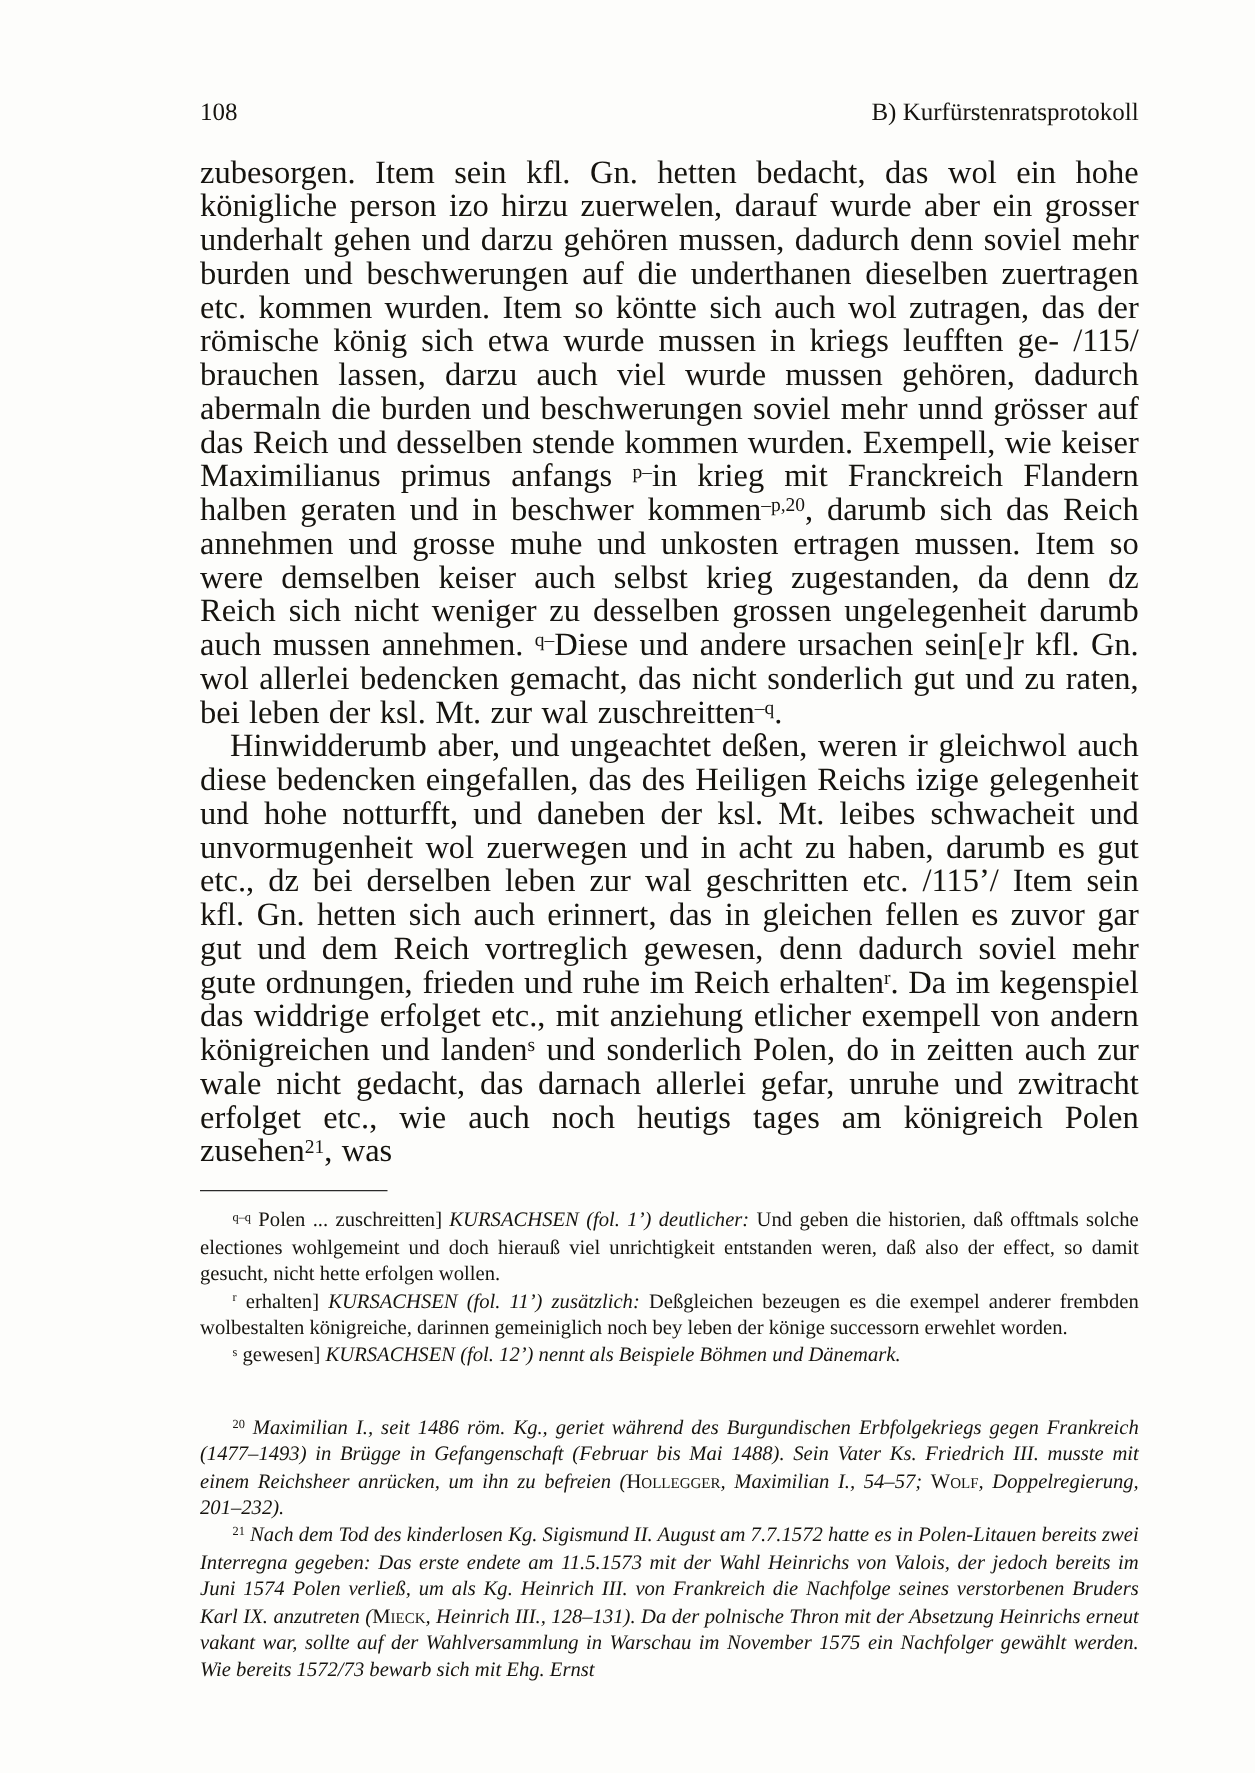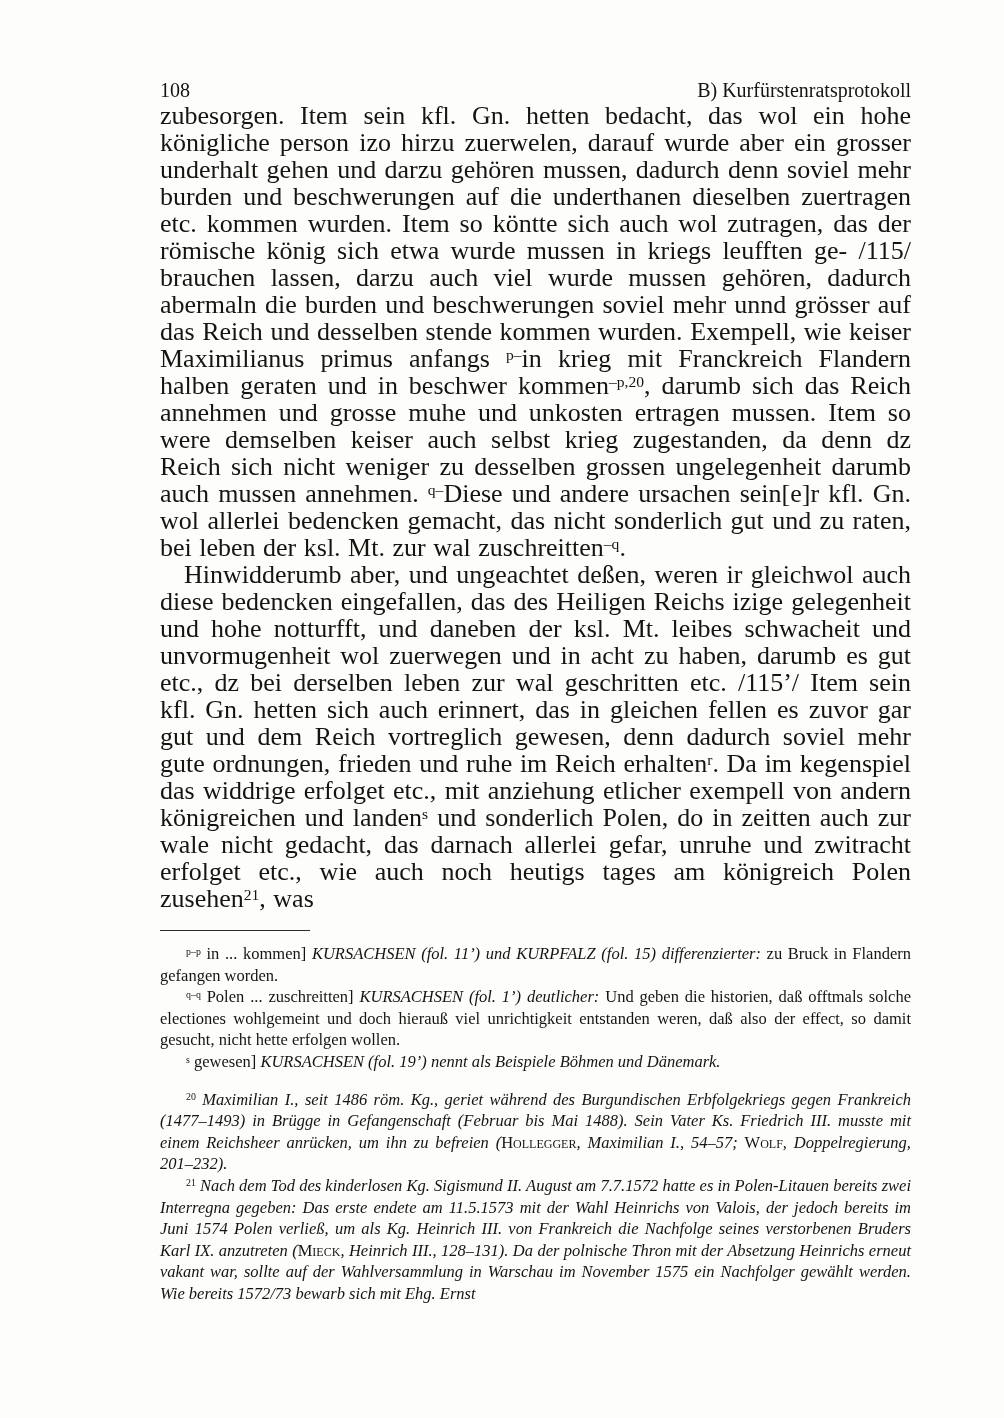--- a/index.html
+++ b/index.html
@@ -15,20 +15,21 @@
   .page {
     position: absolute;
     left: 160px;
     top: 78px;
     width: 751px;
   }
   .header {
     position: relative;
     font-size: 20px;
     line-height: 24px;
+    margin-bottom: 22px;
   }
   .page-num { position: absolute; left: 0; top: 0; }
   .running-head { display: block; text-align: right; }
   .main p {
     margin: 0;
     font-size: 26px;
     line-height: 27px;
     text-align: justify;
     word-spacing: 1px;
   }
@@ -45,21 +46,21 @@
     border-top: 1.3px solid #2a2a2a;
     margin: 18px 0 12px 0;
   }
   .apparatus p, .footnotes p {
     margin: 0;
     font-size: 16.5px;
     line-height: 21.6px;
     text-align: justify;
     text-indent: 26px;
   }
-  .footnotes { margin-top: 16px; }
+  .footnotes { margin-top: 36px; }
   .i { font-style: italic; }
   .sc { font-variant: small-caps; font-style: normal; }
 </style>
 </head>
 <body>
 
 <div class="page">
 
   <div class="header">
     <span class="page-num">108</span>
@@ -67,23 +68,23 @@
   </div>
 
   <div class="main">
       <p class="para"><span>zubesorgen. Item sein kfl. Gn. hetten bedacht, das wol ein hohe königliche person izo hirzu zuerwelen, darauf wurde aber ein grosser underhalt gehen und darzu gehören mussen, dadurch denn soviel mehr burden und beschwerungen auf die underthanen dieselben zuertragen etc. kommen wurden. Item so köntte sich auch wol zutragen, das der römische könig sich etwa wurde mussen in kriegs leufften ge- /115/ brauchen lassen, darzu auch viel wurde mussen gehören, dadurch abermaln die burden und beschwerungen soviel mehr unnd grösser auf das Reich und desselben stende kommen wurden. Exempell, wie keiser Maximilianus primus anfangs </span><sup>p–</sup><span>in krieg mit Franckreich Flandern halben geraten und in beschwer kommen</span><sup>–p,20</sup><span>, darumb sich das Reich annehmen und grosse muhe und unkosten ertragen mussen. Item so were demselben keiser auch selbst krieg zugestanden, da denn dz Reich sich nicht weniger zu desselben grossen ungelegenheit darumb auch mussen annehmen. </span><sup>q–</sup><span>Diese und andere ursachen sein[e]r kfl. Gn. wol allerlei bedencken gemacht, das nicht sonderlich gut und zu raten, bei leben der ksl. Mt. zur wal zuschreitten</span><sup>–q</sup><span>.</span></p>
       <p class="para indent"><span>Hinwidderumb aber, und ungeachtet deßen, weren ir gleichwol auch diese bedencken eingefallen, das des Heiligen Reichs izige gelegenheit und hohe notturfft, und daneben der ksl. Mt. leibes schwacheit und unvormugenheit wol zuerwegen und in acht zu haben, darumb es gut etc., dz bei derselben leben zur wal geschritten etc. /115’/ Item sein kfl. Gn. hetten sich auch erinnert, das in gleichen fellen es zuvor gar gut und dem Reich vortreglich gewesen, denn dadurch soviel mehr gute ordnungen, frieden und ruhe im Reich erhalten</span><sup>r</sup><span>. Da im kegenspiel das widdrige erfolget etc., mit anziehung etlicher exempell von andern königreichen und landen</span><sup>s</sup><span> und sonderlich Polen, do in zeitten auch zur wale nicht gedacht, das darnach allerlei gefar, unruhe und zwitracht erfolget etc., wie auch noch heutigs tages am königreich Polen zusehen</span><sup>21</sup><span>, was</span></p>
     </div>
 
   <div class="fnrule"></div>
 
   <div class="apparatus">
-      <p class="app-entry"><sup>p–p</sup><span> in ... kommen] </span><span class="i">KURSACHSEN (fol. 11’) und KURPFALZ (fol. 15) differenzierter:</span><span> zu Bruck in Flandern gefangen worden.</span></p>
       <p class="app-entry"><sup>q–q</sup><span> Polen ... zuschreitten] </span><span class="i">KURSACHSEN (fol. 1’) deutlicher:</span><span> Und geben die historien, daß offtmals solche electiones wohlgemeint und doch hierauß viel unrichtigkeit entstanden weren, daß also der effect, so damit gesucht, nicht hette erfolgen wollen.</span></p>
-      <p class="app-entry"><sup>s</sup><span> gewesen] </span><span class="i">KURSACHSEN (fol. 19’) nennt als Beispiele Böhmen und Dänemark.</span></p>
+      <p class="app-entry"><sup>r</sup><span> erhalten] </span><span class="i">KURSACHSEN (fol. 11’) zusätzlich:</span><span> Deßgleichen bezeugen es die exempel anderer frembden wolbestalten königreiche, darinnen gemeiniglich noch bey leben der könige successorn erwehlet worden.</span></p>
+      <p class="app-entry"><sup>s</sup><span> gewesen] </span><span class="i">KURSACHSEN (fol. 12’) nennt als Beispiele Böhmen und Dänemark.</span></p>
     </div>
 
   <div class="footnotes">
       <p class="footnote"><sup>20</sup><span class="i"> Maximilian I., seit 1486 röm. Kg., geriet während des Burgundischen Erbfolgekriegs gegen Frankreich (1477–1493) in Brügge in Gefangenschaft (Februar bis Mai 1488). Sein Vater Ks. Friedrich III. musste mit einem Reichsheer anrücken, um ihn zu befreien (</span><span class="sc">Hollegger</span><span class="i">, Maximilian I., 54–57; </span><span class="sc">Wolf</span><span class="i">, Doppelregierung, 201–232).</span></p>
       <p class="footnote"><sup>21</sup><span class="i"> Nach dem Tod des kinderlosen Kg. Sigismund II. August am 7.7.1572 hatte es in Polen-Litauen bereits zwei Interregna gegeben: Das erste endete am 11.5.1573 mit der Wahl Heinrichs von Valois, der jedoch bereits im Juni 1574 Polen verließ, um als Kg. Heinrich III. von Frankreich die Nachfolge seines verstorbenen Bruders Karl IX. anzutreten (</span><span class="sc">Mieck</span><span class="i">, Heinrich III., 128–131). Da der polnische Thron mit der Absetzung Heinrichs erneut vakant war, sollte auf der Wahlversammlung in Warschau im November 1575 ein Nachfolger gewählt werden. Wie bereits 1572/73 bewarb sich mit Ehg. Ernst</span></p>
     </div>
 
 </div>
 
 </body></html>

